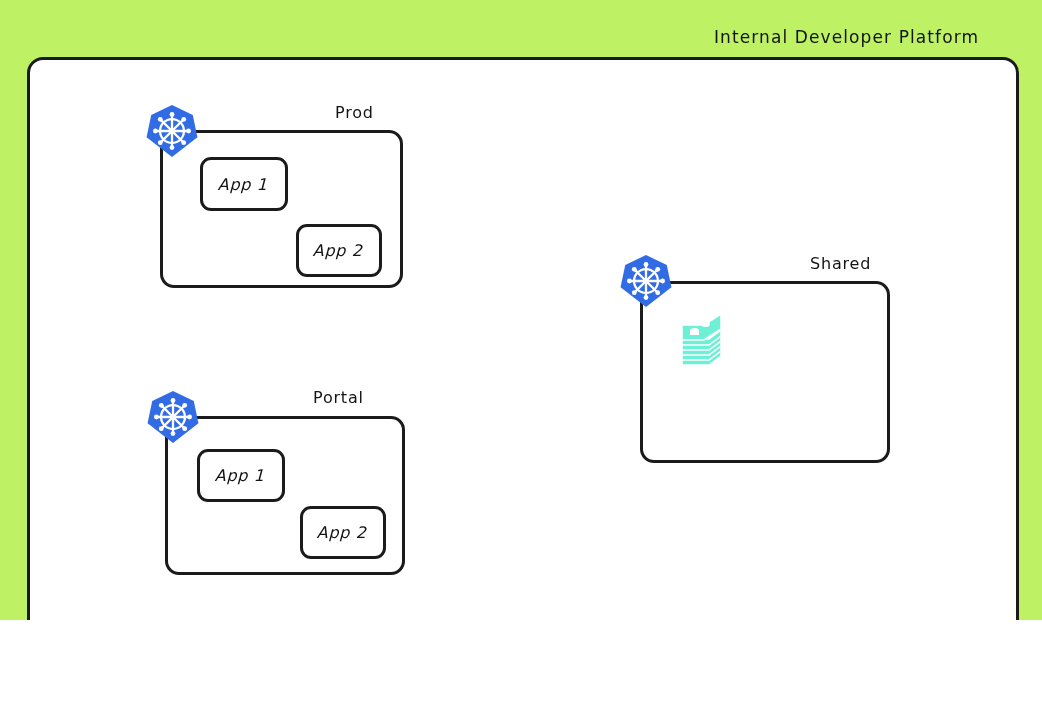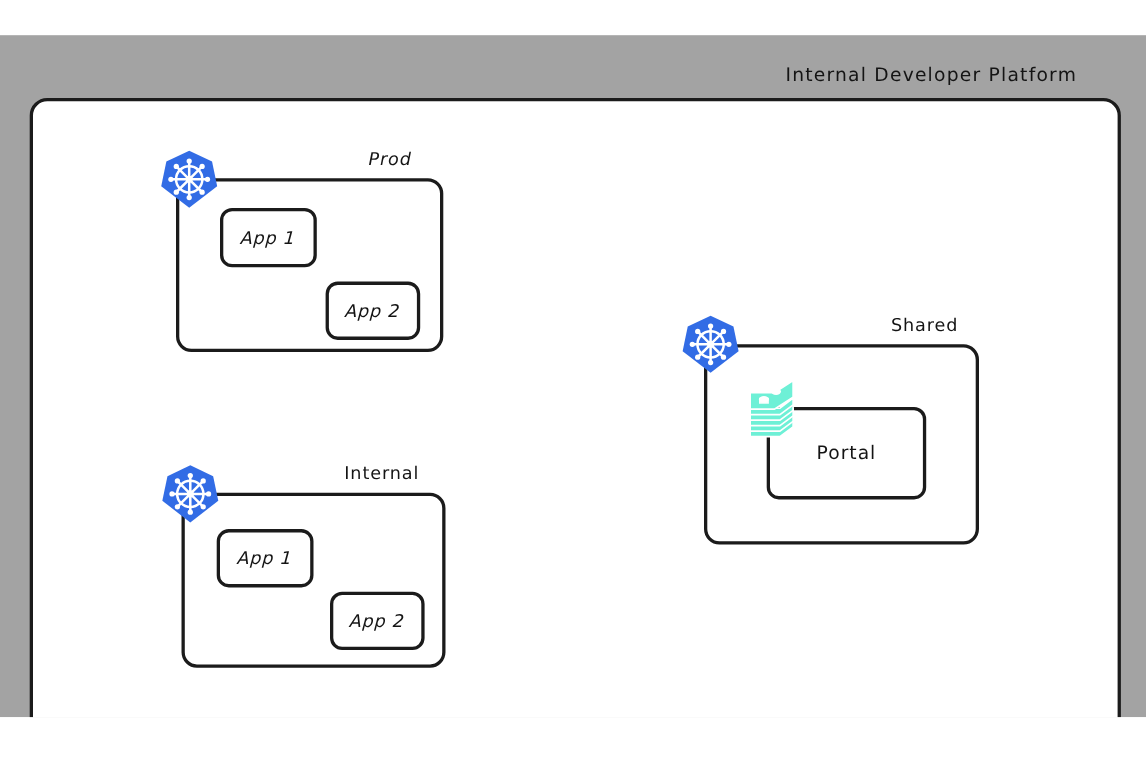--- a/index.html
+++ b/index.html
@@ -4,24 +4,23 @@
 <style>
   html, body {
     margin: 0;
     padding: 0;
     background: #ffffff;
   }
   #canvas {
     position: relative;
     width: 1042px;
     height: 620px;
-    background: #a3a3a3;
+    background: #bef264;
     overflow: hidden;
     font-family: "DejaVu Sans", sans-serif;
-    margin-top: 32px;
   }
 
   
   .hand {
     font-family: "DejaVu Sans", sans-serif;
     color: #1a1a1a;
     letter-spacing: 0.6px;
     white-space: nowrap;
     -webkit-font-smoothing: antialiased;
   }
@@ -87,21 +86,21 @@
 </style>
 </head>
 <body>
 
 <div id="canvas">
 
   <div class="hand diagram-title" style="left:714px; top:27px;">Internal Developer Platform</div>
 
   <div class="outer-frame" style="left:27px; top:57px; width:992px; height:606px;"></div>
 
-  <div class="hand cluster-label" style="left:335px; top:103px;font-style:italic;">Prod</div>
+  <div class="hand cluster-label" style="left:335px; top:103px;">Prod</div>
 
   <div class="cluster-box" style="left:160px; top:130px; width:243px; height:158px;"></div>
 
   <div class="icon k8s-icon" style="left:146px; top:104px;">
     <svg width="52" height="54" viewBox="0 0 100 104" aria-hidden="true">
       <polygon points="50,2 90,21 99,64 50,102 1,64 10,21" fill="#326ce5"></polygon>
       <g fill="none" stroke="#ffffff" stroke-width="4.4" stroke-linecap="round">
         <circle cx="50" cy="52" r="23"></circle>
         <circle cx="50" cy="52" r="6.2" fill="#ffffff" stroke="none"></circle>
         <line x1="50" y1="52" x2="50" y2="23"></line>
@@ -127,21 +126,21 @@
   </div>
 
   <div class="node-box" style="left:200px; top:157px; width:88px; height:54px;">
     <span class="hand node-label">App 1</span>
   </div>
 
   <div class="node-box" style="left:296px; top:224px; width:86px; height:53px;">
     <span class="hand node-label">App 2</span>
   </div>
 
-  <div class="hand cluster-label" style="left:313px; top:388px;">Internal</div>
+  <div class="hand cluster-label" style="left:313px; top:388px;">Portal</div>
 
   <div class="cluster-box" style="left:165px; top:416px; width:240px; height:159px;"></div>
 
   <div class="icon k8s-icon" style="left:147px; top:390px;">
     <svg width="52" height="54" viewBox="0 0 100 104" aria-hidden="true">
       <polygon points="50,2 90,21 99,64 50,102 1,64 10,21" fill="#326ce5"></polygon>
       <g fill="none" stroke="#ffffff" stroke-width="4.4" stroke-linecap="round">
         <circle cx="50" cy="52" r="23"></circle>
         <circle cx="50" cy="52" r="6.2" fill="#ffffff" stroke="none"></circle>
         <line x1="50" y1="52" x2="50" y2="23"></line>
@@ -199,23 +198,20 @@
         <circle cx="82" cy="52" r="4.6"></circle>
         <circle cx="72.6" cy="74.6" r="4.6"></circle>
         <circle cx="50" cy="84" r="4.6"></circle>
         <circle cx="27.4" cy="74.6" r="4.6"></circle>
         <circle cx="18" cy="52" r="4.6"></circle>
         <circle cx="27.4" cy="29.4" r="4.6"></circle>
       </g>
     </svg>
   </div>
 
-  <div class="node-box" style="left:697px; top:338px; width:145px; height:84px;">
-    <span class="hand node-label upright">Portal</span>
-  </div>
 
   <div class="icon backstage-icon" style="left:678px; top:313px;">
     <svg width="50" height="66" viewBox="0 0 100 132" aria-hidden="true">
 
       <g>
         <g stroke="#ffffff" stroke-width="3">
           <path d="M8 104 L8 92 L62 92 L86 74 L86 86 L62 104 Z" fill="#6ef0d6"></path>
           <path d="M8 94 L8 82 L62 82 L86 64 L86 76 L62 94 Z" fill="#6ef0d6"></path>
           <path d="M8 84 L8 72 L62 72 L86 54 L86 66 L62 84 Z" fill="#6ef0d6"></path>
           <path d="M8 74 L8 62 L62 62 L86 44 L86 56 L62 74 Z" fill="#6ef0d6"></path>

